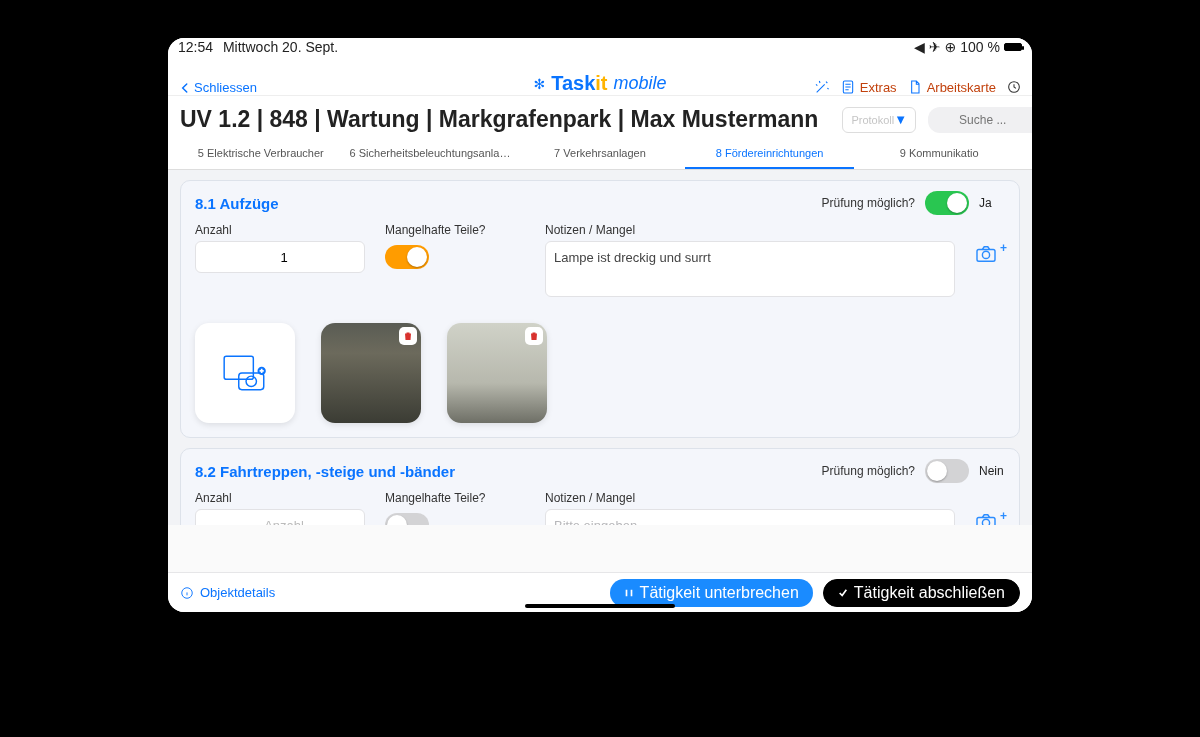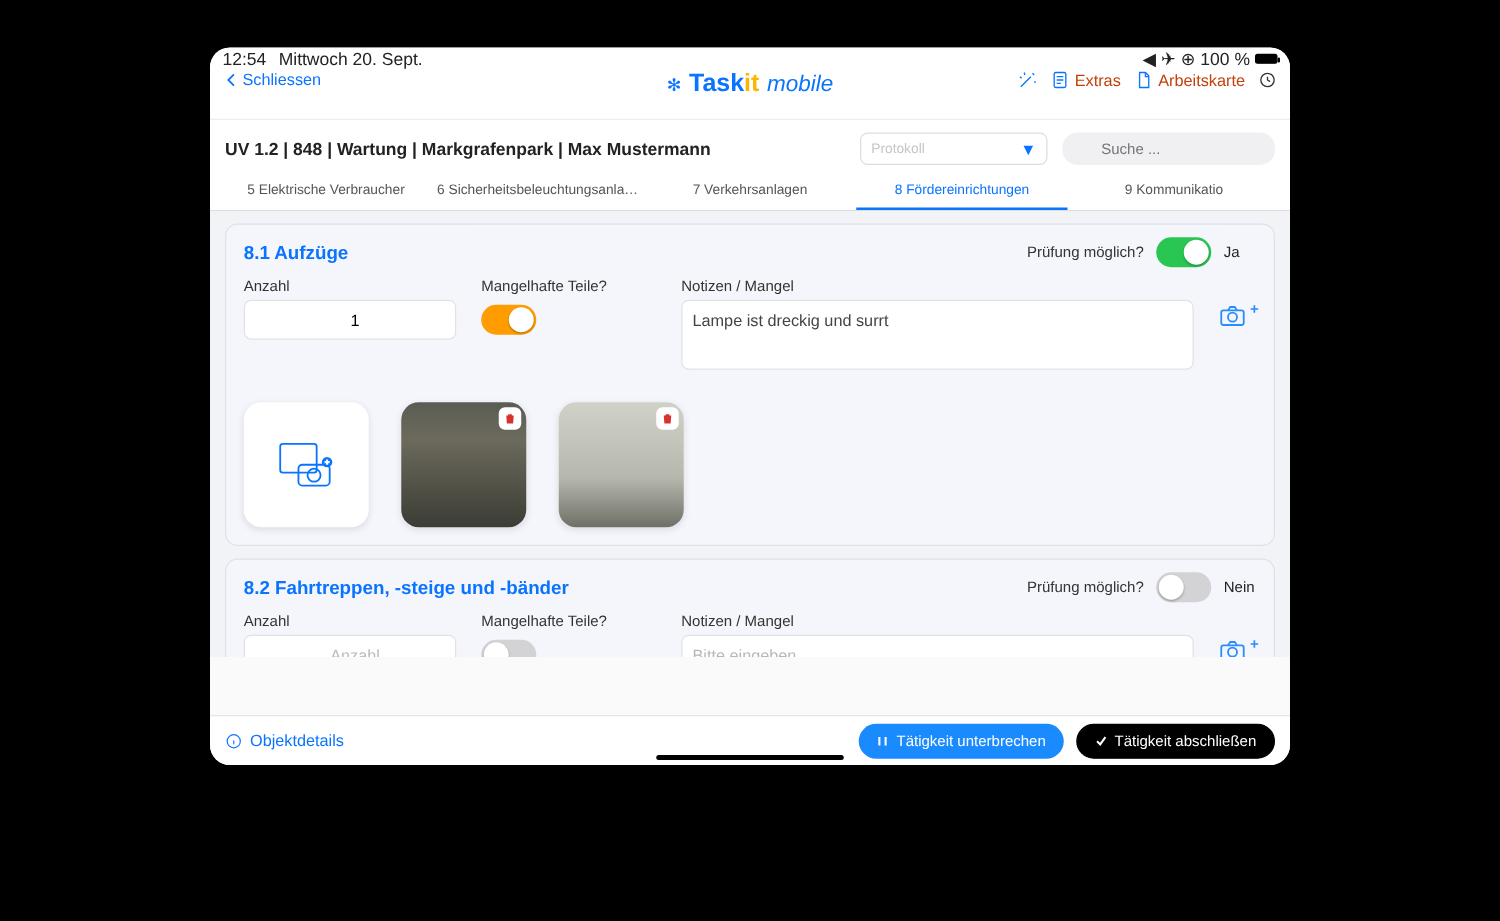--- a/index.html
+++ b/index.html
@@ -22,38 +22,38 @@
     padding: 0 10px; font-size: 14px; color: #222; background: #fff;
   }
   .statusbar .left span { margin-right: 6px; }
   .statusbar .right { display: flex; align-items: center; gap: 4px; }
   .battery { width: 18px; height: 8px; border: 1px solid #000; border-radius: 2px; position: relative; background:#000; }
   .battery::after { content:""; position:absolute; right:-3px; top:2px; width:2px; height:4px; background:#000; border-radius:1px; }
 
   
   .navbar {
     height: 40px; background: #fff; border-bottom: 1px solid #eee;
-    display: flex; align-items: flex-start; padding: 0 10px; gap: 10px;
+    display: flex; align-items: flex-end; padding: 0 10px; gap: 10px;
   }
   .navbar .back { color: #0a74ff; display: flex; align-items: center; font-size: 13px; cursor: pointer; }
   .navbar .back svg { width: 14px; height: 14px; margin-right: 2px; }
   .navbar .logo { position: absolute; left: 50%; transform: translateX(-50%); display: flex; align-items: center; gap: 6px; }
   .logo-mark { color:#0a74ff; font-size: 14px; }
   .logo-text1 { font-size: 20px; font-weight: 700; color:#0a74ff; }
   .logo-text1 .it { color:#ffb400; }
   .logo-text2 { font-size: 18px; font-weight: 400; color:#0a74ff; font-style: italic; }
   .navbar .spacer { flex: 1; }
   .navicon { color:#c2410c; display:flex; align-items:center; gap:4px; font-size:13px; cursor:pointer; }
   .navicon svg { width:16px; height:16px; stroke:#0a74ff; fill:none; stroke-width:1.6; }
 
   
   .crumbrow {
     display: flex; align-items: center; padding: 10px 12px 6px; gap: 12px; background:#fff;
   }
-  .crumb { font-size: 14px; font-weight: 600; color:#222; white-space: nowrap; }
+  .crumb { font-size: 23px; font-weight: 600; color:#222; white-space: nowrap; }
   .crumbrow .flex { flex:1; }
   .proto-select {
     width: 150px; height: 26px; border:1px solid #ddd; border-radius:6px;
     display:flex; align-items:center; justify-content:space-between;
     padding:0 8px; font-size:11px; color:#c5c5c5; background:#fff; cursor:pointer;
   }
   .proto-select .caret { color:#0a74ff; font-size: 13px; }
   .search {
     width: 170px; height: 26px; background:#f0f0f2; border-radius: 12px;
     display:flex; align-items:center; padding:0 8px; gap:6px;
@@ -124,21 +124,21 @@
   .photo-card .del svg { width:12px; height:12px; fill:#d8322e; }
 
   
   .footer {
     height: 40px; background:#fff; border-top:1px solid #e6e6e8;
     display:flex; align-items:center; padding:0 12px; gap:10px;margin-top:47px;
   }
   .objd { color:#0a74ff; font-size:13px; display:flex; align-items:center; gap:6px; cursor:pointer; }
   .objd svg { width:14px; height:14px; stroke:#0a74ff; fill:none; stroke-width:1.6; }
   .footer .flex { flex:1; }
-  .btn { height:28px; border-radius:14px; padding:0 14px; font-size:12px; display:flex; align-items:center; gap:6px; cursor:pointer; }
+  .btn { height:28px; border-radius:14px; padding:0 14px; font-size:16px; display:flex; align-items:center; gap:6px; cursor:pointer; }
   .btn.blue { background:#1a8bff; color:#fff; }
   .btn.black { background:#000; color:#fff; border:1px solid #000; }
   .btn svg { width:10px; height:10px; stroke:#fff; fill:none; stroke-width:2; }
 
   .home-indicator { position:absolute; bottom:4px; left:50%; transform:translateX(-50%); width:150px; height:4px; background:#000; border-radius:2px; }
 </style>
 </head>
 <body>
 
 <div class="tablet">

